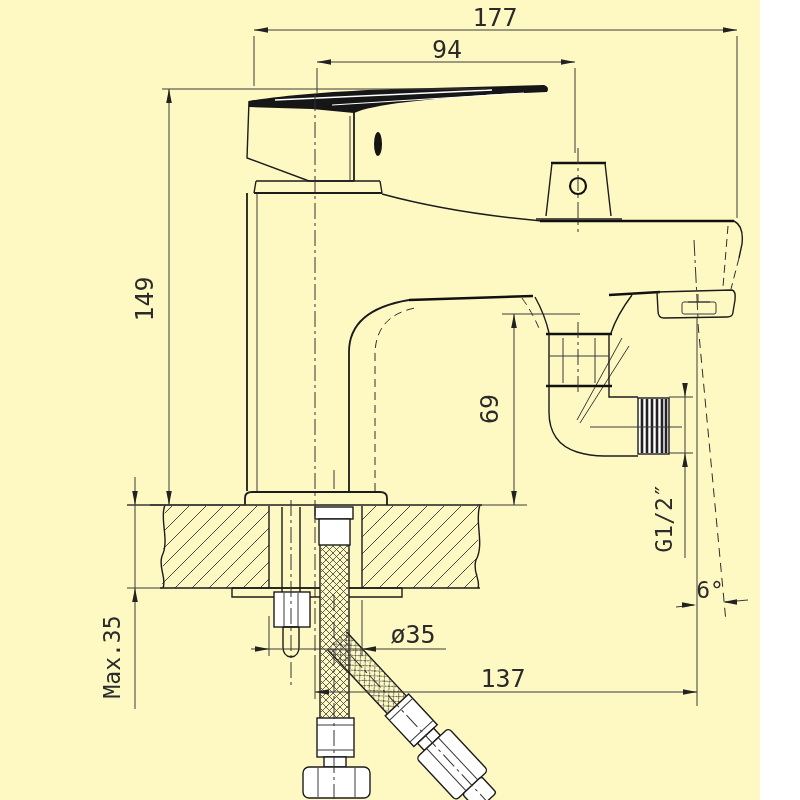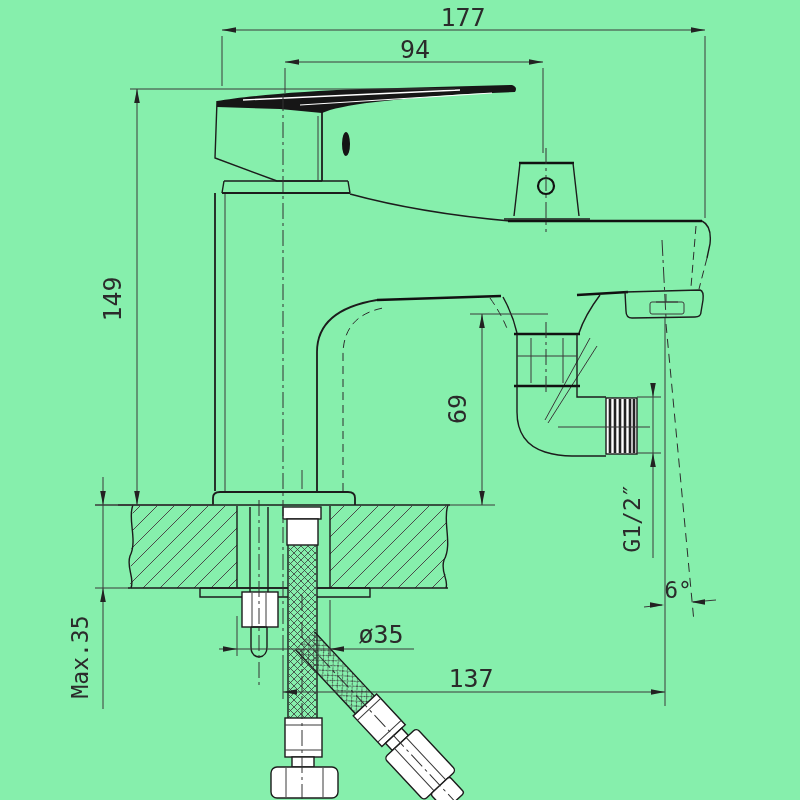--- a/index.html
+++ b/index.html
@@ -1,17 +1,17 @@
 <!DOCTYPE html>
 <html><head>
 <meta charset="utf-8">
 <style>
   html,body{margin:0;padding:0;background:#fff;}
-  .stage{width:800px;height:800px;background:#86efac;position:relative;overflow:hidden;
-         font-family:"DejaVu Sans Mono", monospace;}
+  .stage{width:728px;height:800px;background:#fef9c3;position:relative;overflow:hidden;
+         font-family:"DejaVu Sans Mono", monospace;padding-left:32px;}
   svg{display:block;}
   .dim-text{font-family:"DejaVu Sans Mono", monospace;font-size:25px;fill:#2b2b2b;}
   .dim-text-sm{font-family:"DejaVu Sans Mono", monospace;font-size:23px;fill:#2b2b2b;}
   .thin{stroke:#3a3a3a;stroke-width:1;fill:none;}
   .obj{stroke:#1c1c1c;stroke-width:1.4;fill:none;}
   .obj2{stroke:#1c1c1c;stroke-width:1.8;fill:none;}
   .thick{stroke:#111;stroke-width:2.6;fill:none;}
   .hid{stroke:#2e2e2e;stroke-width:1;fill:none;stroke-dasharray:8 5;}
   .cl{stroke:#333;stroke-width:1;fill:none;stroke-dasharray:16 4 3 4;}
   .arr{fill:#222;stroke:none;}

